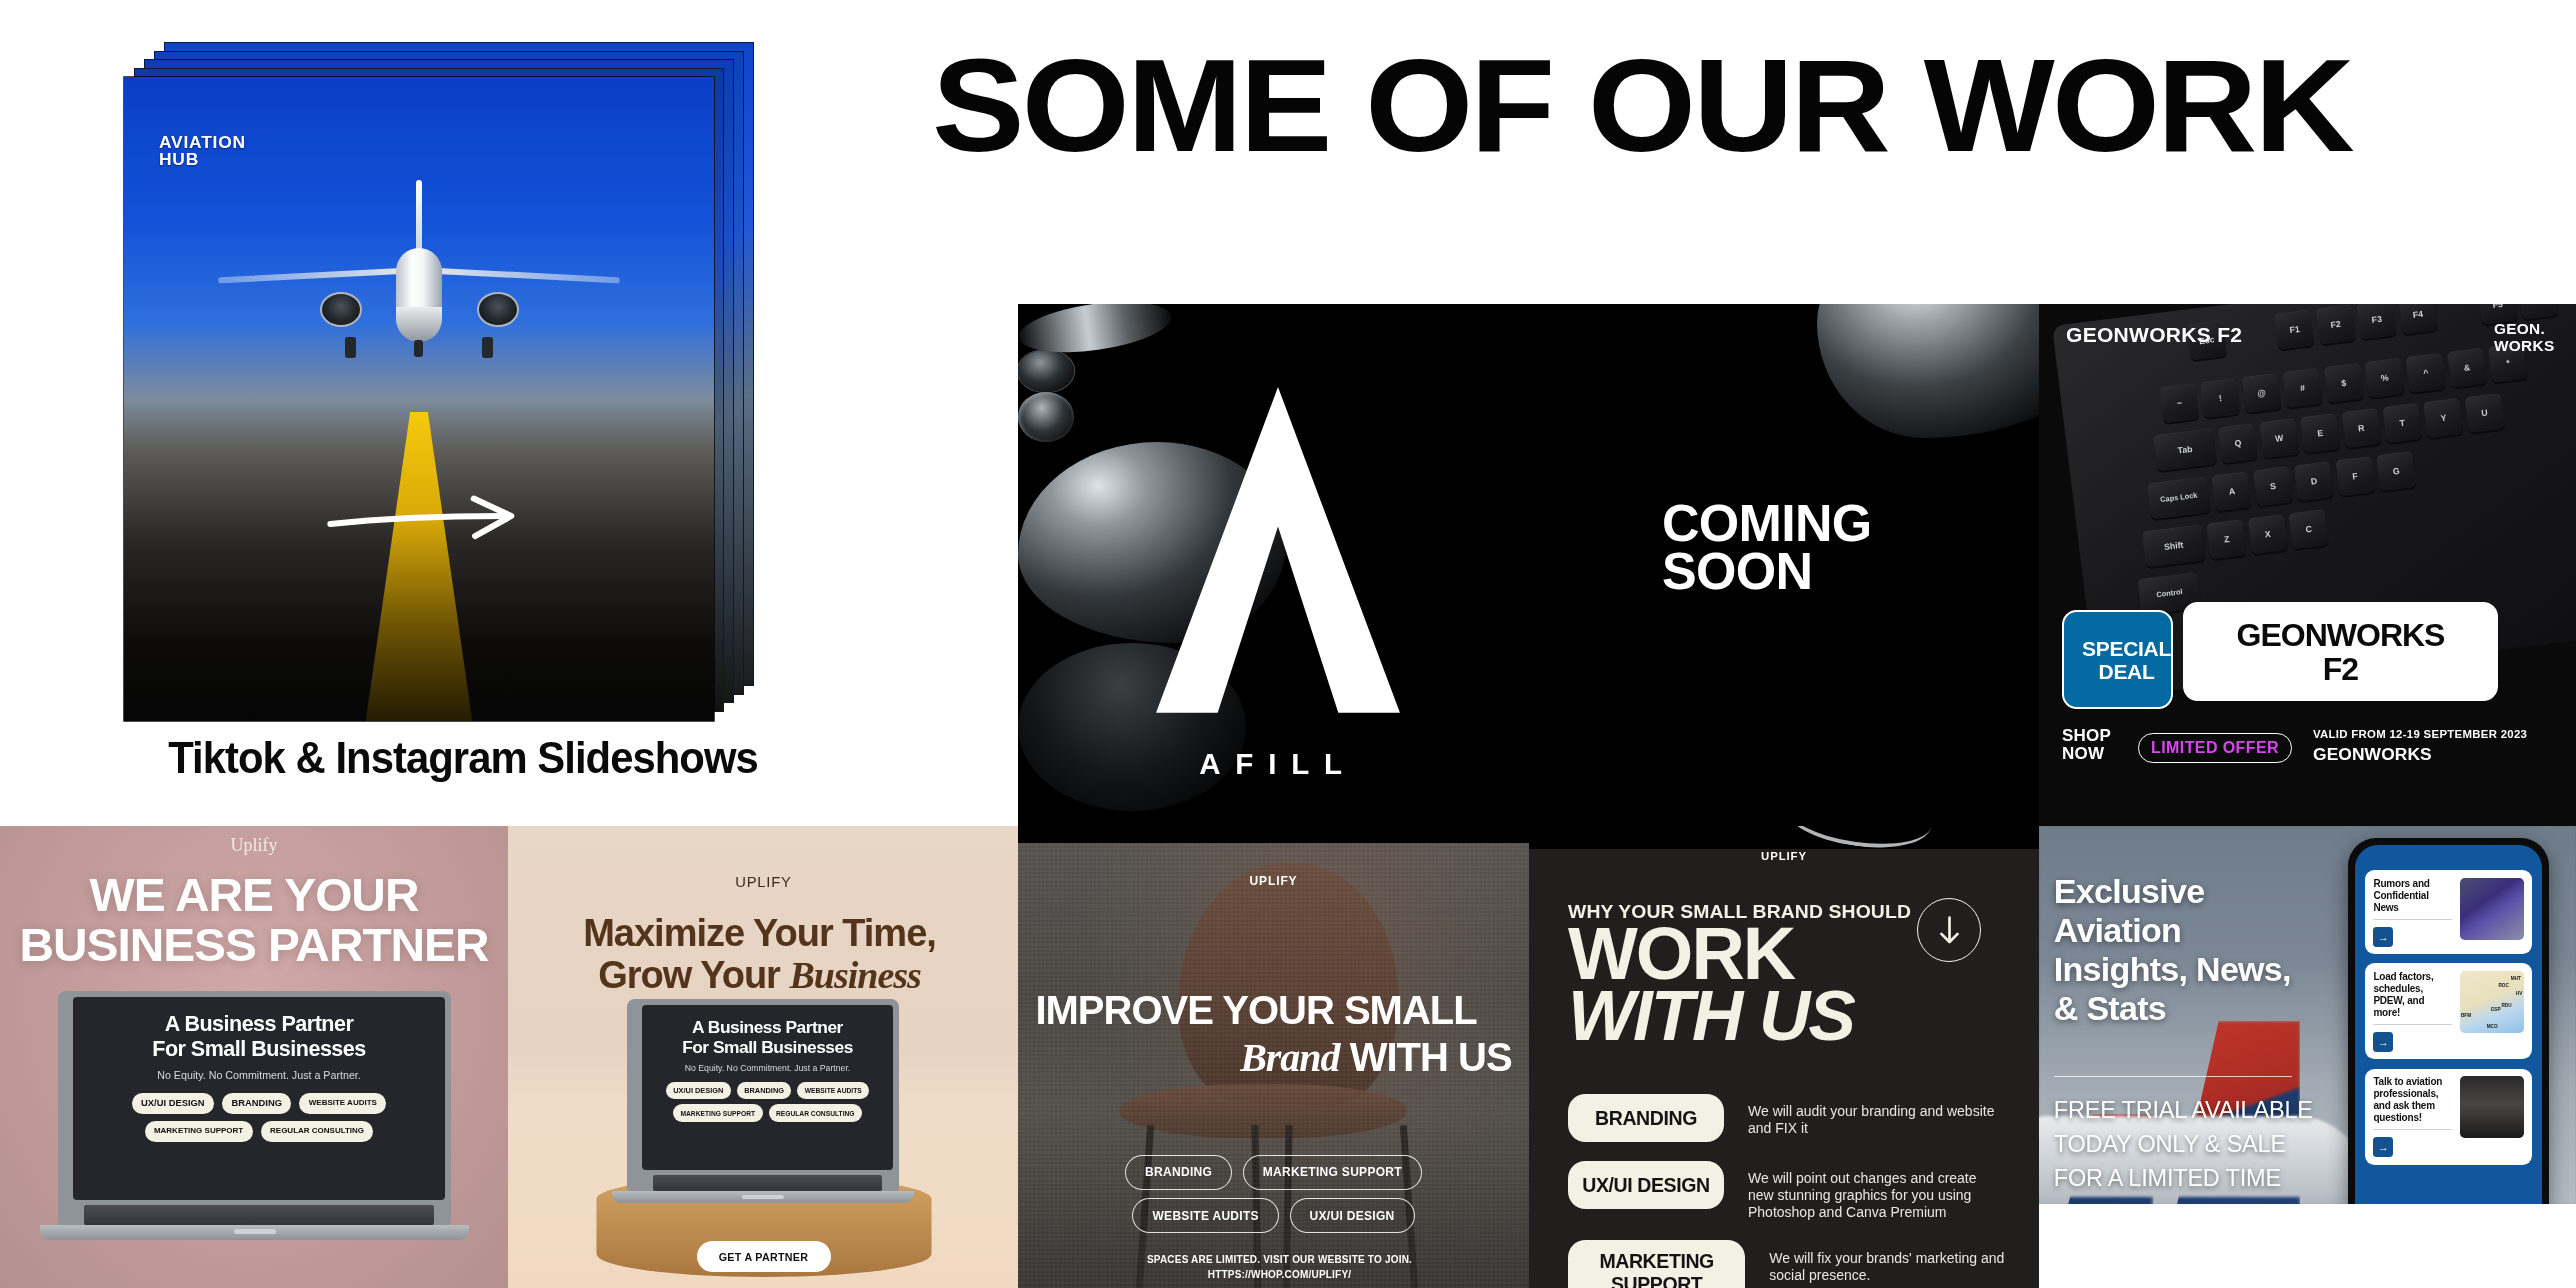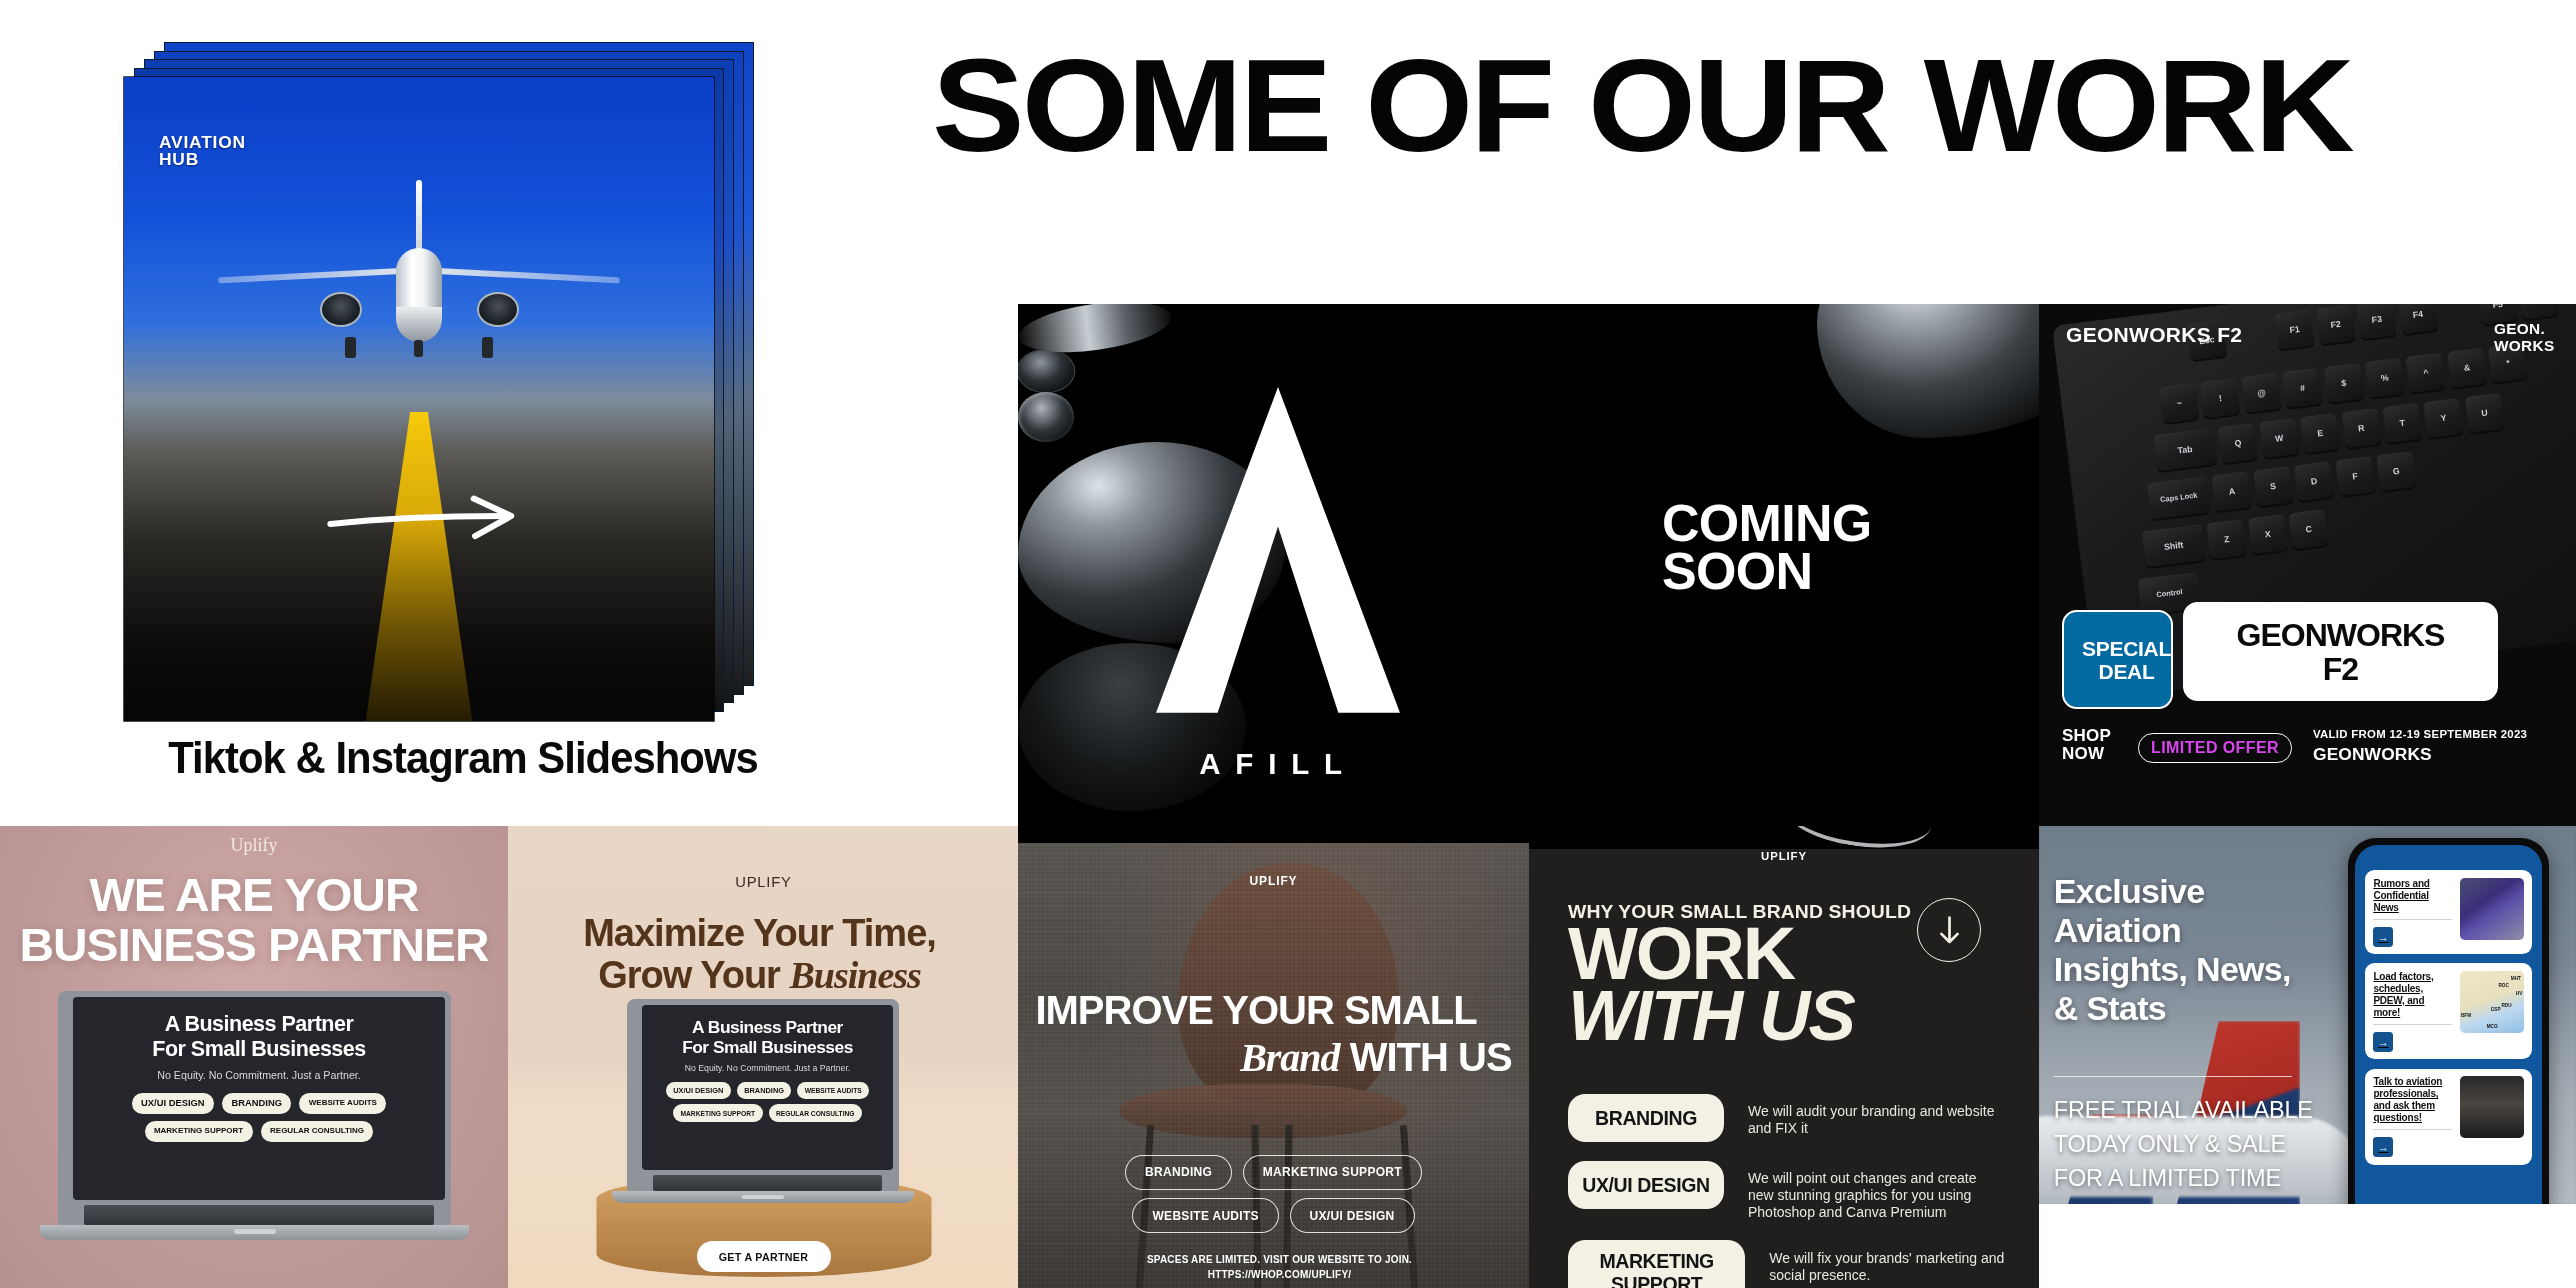--- a/index.html
+++ b/index.html
@@ -346,21 +346,21 @@
   .phone {
     position:absolute; right:27px; top:12px; width:201px; height:443px;
     background:#0b0b0c; border-radius:28px; padding:6.7px;
     box-shadow:0 6.7px 20px rgba(0,0,0,.45);
   }
   .phone-screen { width:100%; height:100%; background:#11579e; border-radius:23px;
     overflow:hidden; position:relative; padding:25.5px 10.7px 9.4px 10.7px; }
   .notch { position:absolute; left:50%; transform:translateX(-50%); top:4px;
     width:81px; height:14.8px; background:#0b0b0c; border-radius:0 0 9.4px 9.4px; }
   .pcard { background:#fff; border-radius:9.4px; padding:7.4px 8px; margin-bottom:9.4px;
-    display:flex; gap:8px;text-decoration:underline; }
+    display:flex; gap:8px; }
   .pcard-left { flex:1; min-width:0; }
   .pcard-title { color:#101010; font-weight:bold; font-size:10px; line-height:12px; letter-spacing:-0.2px; }
   .pcard-rule { height:1px; background:#cfd3d7; margin:5.4px 0 6.7px 0; }
   .pcard-btn { width:20px; height:20px; background:#14528f; border-radius:3.4px;
     color:#fff; font-size:10.7px; line-height:20px; text-align:center; }
   .pthumb { width:64px; height:62px; border-radius:4.7px; flex:none; overflow:hidden; }
   .th1 { background:linear-gradient(145deg,#4a4f72 0%,#3b2e7a 38%,#5a4fa8 55%,#8e8fa8 100%); }
   .th2 { background:linear-gradient(160deg,#f0e7c9 0%,#e8dfbd 45%,#bcd8ee 68%,#8fc0e6 100%); position:relative; }
   .th2 .mk { position:absolute; color:#151515; font-size:4.7px; font-weight:bold; }
   .th3 { background:linear-gradient(180deg,#2a2a2c 0%,#4a4540 45%,#1b1b1d 100%); }

